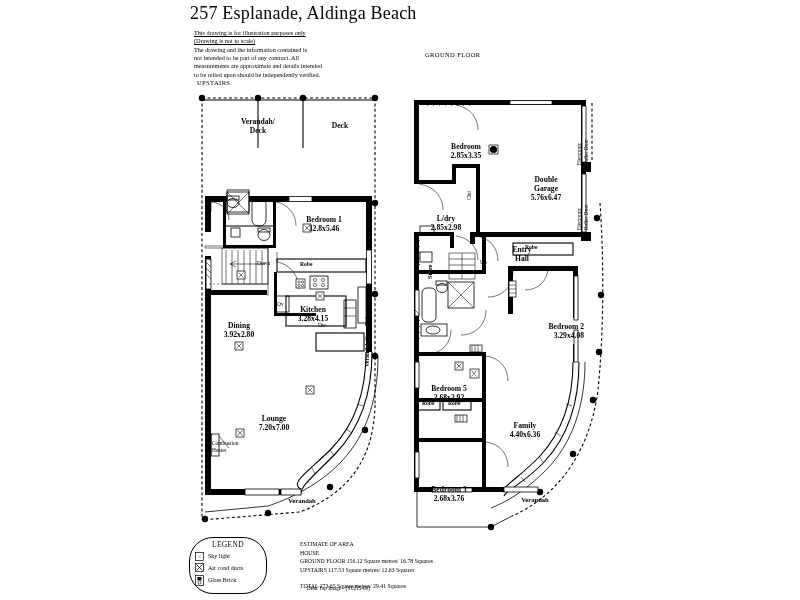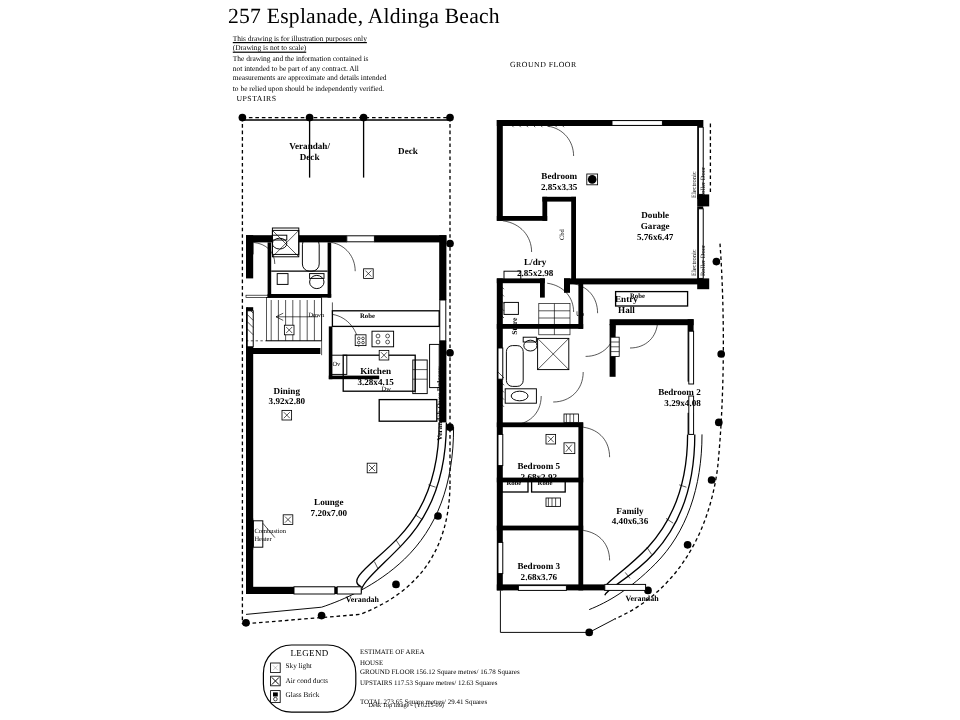--- a/index.html
+++ b/index.html
@@ -178,20 +178,23 @@
         <circle class="hair" cx="302.5" cy="285.5" r="1.1"></circle>
     </g>
 
     <rect class="wht" x="245" y="489" width="34" height="6"></rect>
     <rect class="wht" x="281" y="489" width="20" height="6"></rect>
   </svg>
 
   <div class="t roomname" style="left:213px;top:118px;width:90px;"><span>Verandah/
 Deck</span></div>
   <div class="t roomname" style="left:310px;top:122px;width:60px;"><span>Deck</span></div>
+  <div class="t roomname" style="left:285px;top:198px;width:78px;">
+    <div>Bedroom 1</div><div>32.8x5.46</div>
+  </div>
   <div class="t roomname" style="left:280px;top:288px;width:66px;">
     <div>Kitchen</div><div>3.28x4.15</div>
   </div>
   <div class="t roomname" style="left:208px;top:304px;width:62px;">
     <div>Dining</div><div>3.92x2.80</div>
   </div>
   <div class="t roomname" style="left:243px;top:397px;width:62px;">
     <div>Lounge</div><div>7.20x7.00</div>
   </div>
   <div class="t roomname sm" style="left:272px;top:497px;width:60px;"><span>Verandah</span></div>
@@ -328,40 +331,40 @@
     <div>L/dry</div><div>2.85x2.98</div>
   </div>
   <div class="t roomname" style="left:500px;top:246px;width:44px;"><span>Entry
 Hall</span></div>
   <div class="t roomname" style="left:512px;top:305px;width:72px;text-align:right;">
     <div>Bedroom 2</div><div>3.29x4.08</div>
   </div>
   <div class="t roomname" style="left:416px;top:367px;width:66px;">
     <div>Bedroom 5</div><div>2.68x2.92</div>
   </div>
-  <div class="t roomname" style="left:416px;top:450px;width:66px;">
+  <div class="t roomname" style="left:416px;top:468px;width:66px;">
     <div>Bedroom 3</div><div>2.68x3.76</div>
   </div>
   <div class="t roomname" style="left:494px;top:404px;width:62px;">
     <div>Family</div><div>4.40x6.36</div>
   </div>
   <div class="t roomname sm" style="left:505px;top:496px;width:60px;"><span>Verandah</span></div>
 
   <div class="t tinyb vert" style="left:426px;top:245px;height:34px;font-size:6.4px;">Store</div>
   <div class="t tiny vert" style="left:466px;top:176px;height:24px;">Cbd</div>
   <div class="t tiny" style="left:480px;top:259px;">Up</div>
   <div class="t tinyb" style="left:525px;top:244px;">Robe</div>
   <div class="t tinyb" style="left:422px;top:400px;">Robe</div>
   <div class="t tinyb" style="left:448px;top:400px;">Robe</div>
   <div class="t tiny vert" style="left:576px;top:113px;height:52px;line-height:1.35;">Electronic
 Roller Door</div>
   <div class="t tiny vert" style="left:576px;top:178px;height:52px;line-height:1.35;">Electronic
 Roller Door</div>
 
-  <div class="legendbox abs" style="left:219px;top:537px;width:78px;height:57px;border-radius:24px;">
+  <div class="legendbox abs" style="left:189px;top:537px;width:78px;height:57px;border-radius:24px;">
     <div class="legtitle" style="margin-top:2px;">LEGEND</div>
     <div style="display:flex;align-items:center;gap:4px;margin:2.5px 0 0 5px;">
       <svg width="9" height="9" style="position:relative;">
           <rect x="0.5" y="0.5" width="8" height="8" fill="#fff" stroke="#000" stroke-width=".7"></rect>
           <path d="M2.5,2.5 L6.5,6.5 M6.5,2.5 L2.5,6.5" stroke="#000" stroke-width=".4" fill="none" opacity=".45"></path>
         </svg>
       <span class="legitem">Sky light</span>
     </div>
     <div style="display:flex;align-items:center;gap:4px;margin:2.5px 0 0 5px;">
       <svg width="9" height="9" style="position:relative;">

